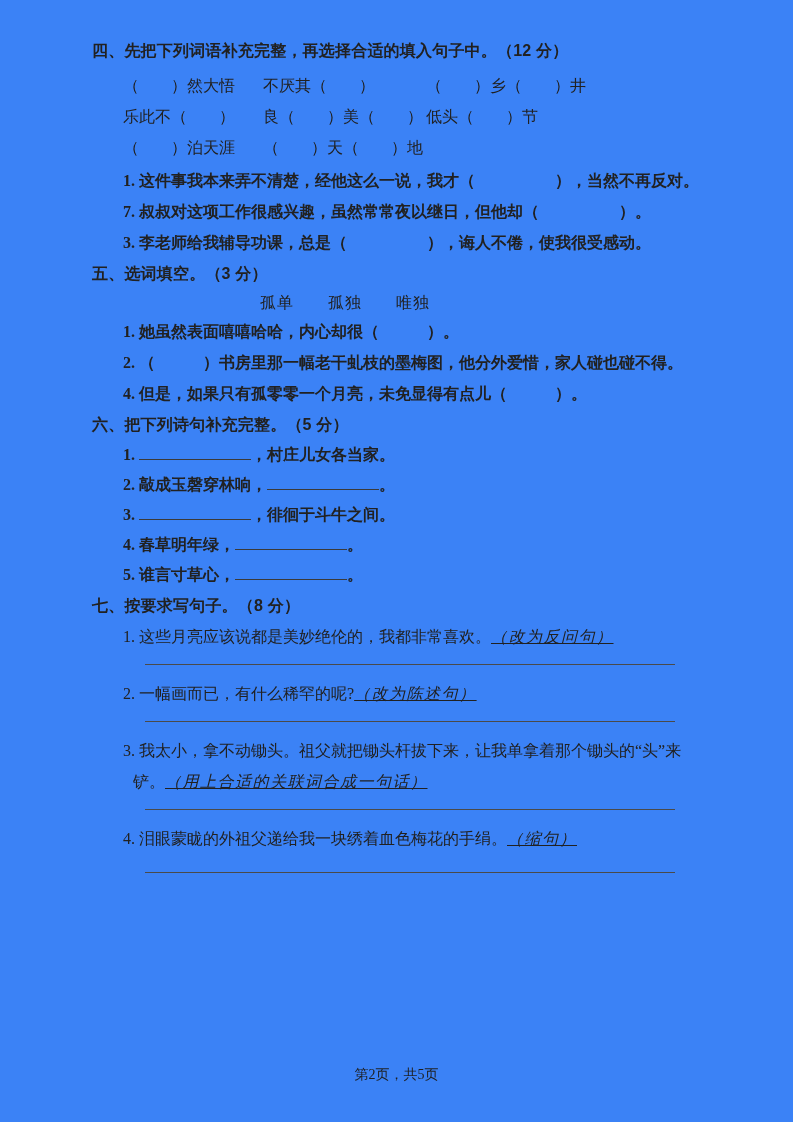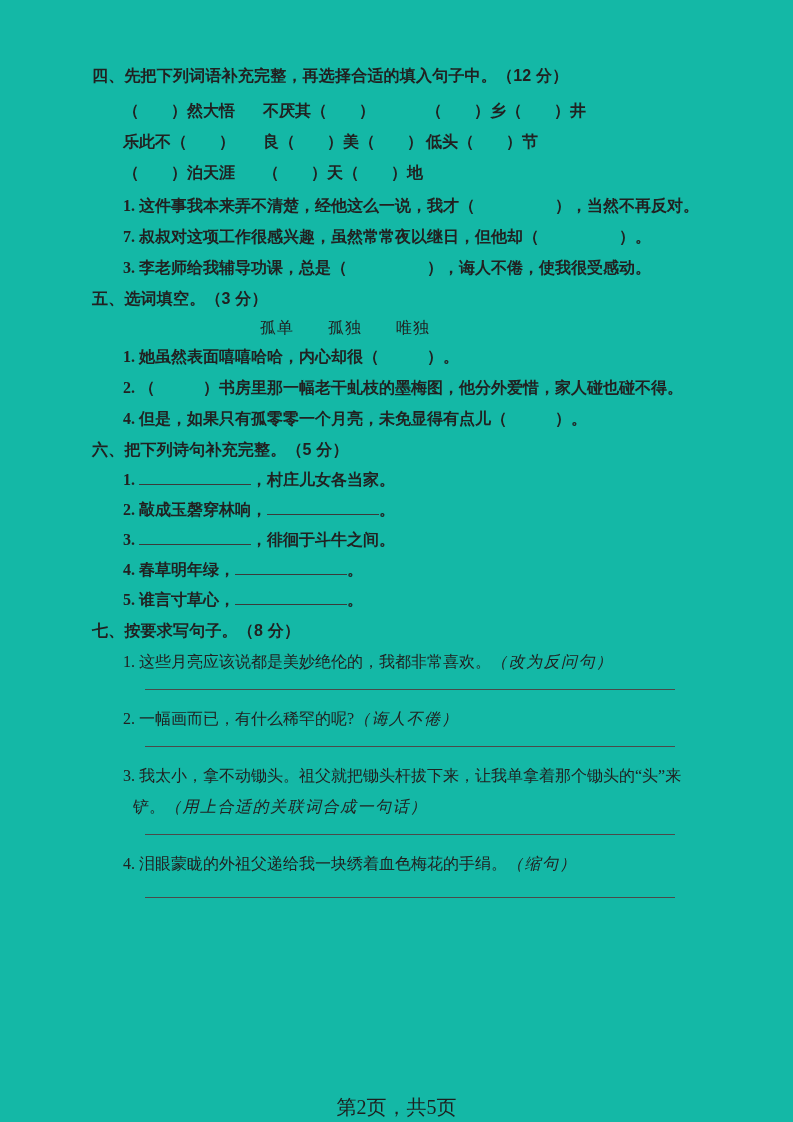--- a/index.html
+++ b/index.html
@@ -1,62 +1,61 @@
 <!DOCTYPE html>
 <html><head>
 <meta charset="utf-8">
 <style>
   html,body{margin:0;padding:0;background:#ffffff;}
   .page{
     position:relative;
     width:793px;height:1122px;
     box-sizing:border-box;
-    background:#14b8a6;
-    padding:60px 93px 0 92px;
+    background:#3b82f6;
+    padding:35px 93px 0 92px;
     font-family:"Liberation Serif","DejaVu Serif",serif;
     font-size:16px;
     color:#212121;
     overflow:hidden;
   }
   .sec-title{
     font-family:"Liberation Sans","DejaVu Sans",sans-serif;
     font-weight:700;
     line-height:31px;
     letter-spacing:.2px;
     white-space:nowrap;
   }
   .line{line-height:31px;font-weight:bold;}
   .indent{padding-left:31px;}
   .word-grid{
     margin:4px 0 2px 31px;
     display:grid;
     grid-template-columns:140px 163px 1fr;
-    font-weight:bold;
   }
   .word-grid .cell{line-height:31px;white-space:nowrap;}
   .word-bank{line-height:27px;padding-left:168px;letter-spacing:1px;}
   .poem{line-height:30px;}
   .blank{
     display:inline-block;
     width:112px;height:15px;
     border-bottom:1px solid #3a3a3a;
     vertical-align:baseline;
   }
   .q{padding-left:41px;text-indent:-10px;line-height:31px;}
-  .note{font-style:italic;letter-spacing:1.5px;}
+  .note{font-style:italic;letter-spacing:1.5px;text-decoration:underline;}
   .answer-line{
     margin:12px 0 13px 53px;
     width:530px;height:0;
     border-bottom:1.5px solid #4a4a4a;
   }
   .answer-line.last{margin-top:18px;}
   .footer{
     position:absolute;left:0;right:0;top:1066px;
     text-align:center;
-    font-size:20px;color:#1e1e1e;margin-top:28px;
+    font-size:14px;color:#1e1e1e;
   }
 </style>
 </head>
 <body>
 
 <div class="page">
 
   <div class="sec-title">四、先把下列词语补充完整，再选择合适的填入句子中。（12 分）</div>
 
   <div class="word-grid">
@@ -99,21 +98,21 @@
   </div>
 
   <div class="sec-title">七、按要求写句子。（8 分）</div>
 
   <div class="q">
     <span>1. 这些月亮应该说都是美妙绝伦的，我都非常喜欢。</span><span class="note">（改为反问句）</span>
   </div>
   <div class="answer-line"></div>
 
   <div class="q">
-    <span>2. 一幅画而已，有什么稀罕的呢?</span><span class="note">（诲人不倦）</span>
+    <span>2. 一幅画而已，有什么稀罕的呢?</span><span class="note">（改为陈述句）</span>
   </div>
   <div class="answer-line"></div>
 
   <div class="q">
     <span>3. 我太小，拿不动锄头。祖父就把锄头杆拔下来，让我单拿着那个锄头的“头”来铲。</span><span class="note">（用上合适的关联词合成一句话）</span>
   </div>
   <div class="answer-line"></div>
 
   <div class="q">
     <span>4. 泪眼蒙眬的外祖父递给我一块绣着血色梅花的手绢。</span><span class="note">（缩句）</span>

